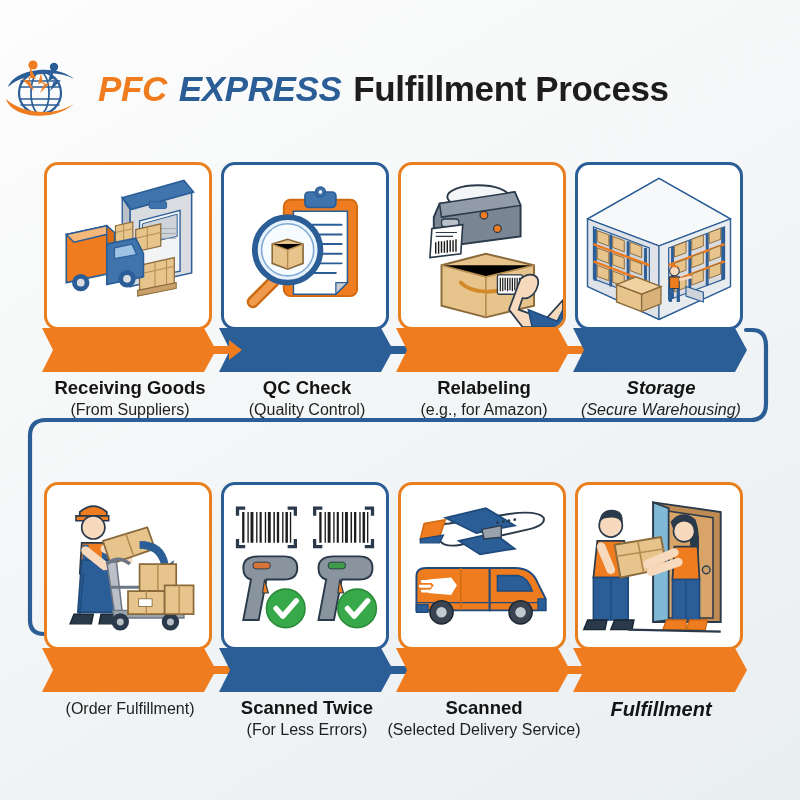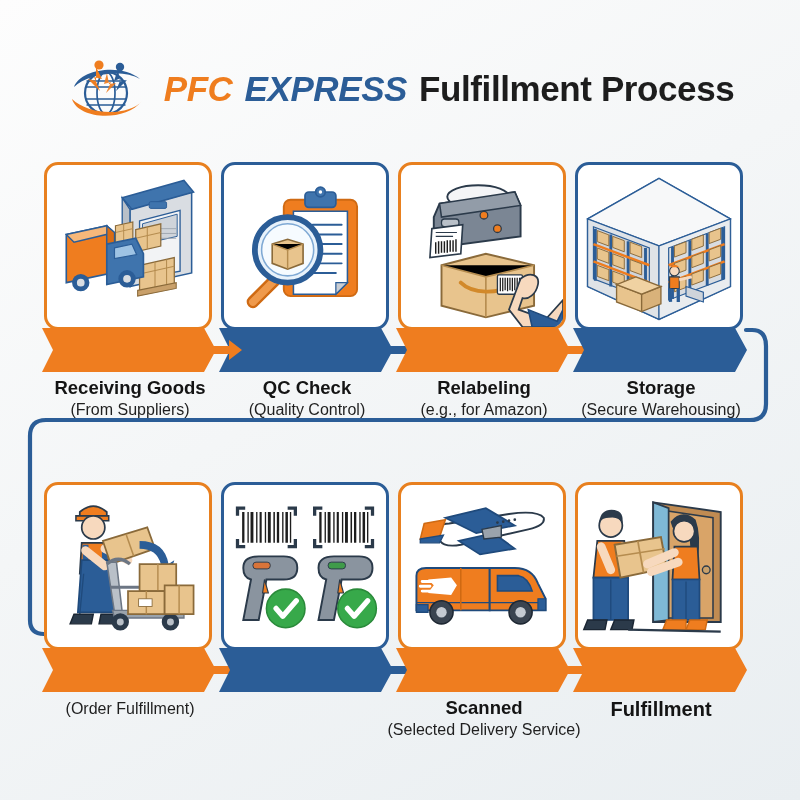--- a/index.html
+++ b/index.html
@@ -7,40 +7,40 @@
     width:800px;height:800px;overflow:hidden;
     font-family:"Liberation Sans", sans-serif;
     background:linear-gradient(150deg,#fdfdfd 0%,#f4f6f7 45%,#e9eef1 100%);
     position:relative;
   }
   .canvas{position:absolute;inset:0;}
 
   
   .header{
     position:absolute;left:0;top:52px;width:800px;height:72px;
-    display:flex;align-items:center;justify-content:center;gap:12px;
+    display:flex;align-items:center;justify-content:flex-start;gap:12px;
   }
   .logo-mark{width:86px;height:62px;flex:0 0 auto;}
   .title{
     font-size:35px;font-weight:bold;letter-spacing:-0.4px;
     white-space:nowrap;line-height:1;
   }
   .title .t-pfc{color:#ef7d1f;font-style:italic;}
   .title .t-exp{color:#2b5d97;font-style:italic;}
   .title .t-rest{color:#1d1d1d;}
 
   
   .row{position:absolute;left:0;width:800px;height:300px;}
   .row-1{top:152px;}
   .row-2{top:472px;}
 
   .step{
     position:absolute;top:0;width:172px;height:300px;
   }
-  .s0{left:44px;} .s1{left:221px;} .s2{left:398px;} .s3{left:575px;}
+  .s0{left:44px;} .s1{left:221px;} .s2{left:398px;} .s3{left:575px;font-style:italic;}
 
   
   .card{
     position:absolute;left:0;top:10px;width:168px;height:168px;
     border:3px solid #e8801f;border-radius:14px;background:#ffffff;
     box-sizing:border-box;overflow:hidden;
   }
   .card.blue{border-color:#2b5d97;}
 
   .art{position:absolute;left:0;top:0;width:100%;height:100%;}
@@ -380,20 +380,24 @@
           <circle cx="138" cy="128" r="20" fill="#37a94a" stroke="#2a8a3a" stroke-width="1.6"></circle>
           <path d="M128 128 L135 136 L149 120" stroke="#ffffff" stroke-width="5.5" fill="none" stroke-linecap="round" stroke-linejoin="round"></path>
         </svg>
       </div>
       <svg class="chev" viewBox="0 0 174 44">
         <path d="M0 0 L162 0 L174 22 L162 44 L0 44 L11 22 Z" fill="#2b5d97"></path>
       </svg>
       <svg class="jarrow" viewBox="0 0 30 24">
         <path d="M0 8 L17 8 L17 2 L30 12 L17 22 L17 16 L0 16 Z" fill="#2b5d97"></path>
       </svg>
+      <div class="label">
+        <span class="lbl-main">Scanned Twice</span>
+        <span class="lbl-sub">(For Less Errors)</span>
+      </div>
     </div>
 
     <div class="step s2">
       <div class="card">
         <svg class="art" viewBox="0 0 168 168">
 
           <path d="M38 52 Q36 40 50 40 L112 30 Q142 26 148 34 Q150 42 132 46 L62 62 Q40 66 38 52 Z" fill="#ffffff" stroke="#2b3a4a" stroke-width="2"></path>
           <path d="M46 34 L88 24 L118 42 L78 50 Z" fill="#2b5d97" stroke="#1f4a7c" stroke-width="1.8"></path>
           <path d="M60 58 L96 50 L118 66 L82 72 Z" fill="#2b5d97" stroke="#1f4a7c" stroke-width="1.8"></path>
           <path d="M24 40 L46 36 L40 54 L20 56 Z" fill="#ef7d1f" stroke="#cf6a13" stroke-width="1.6"></path>

